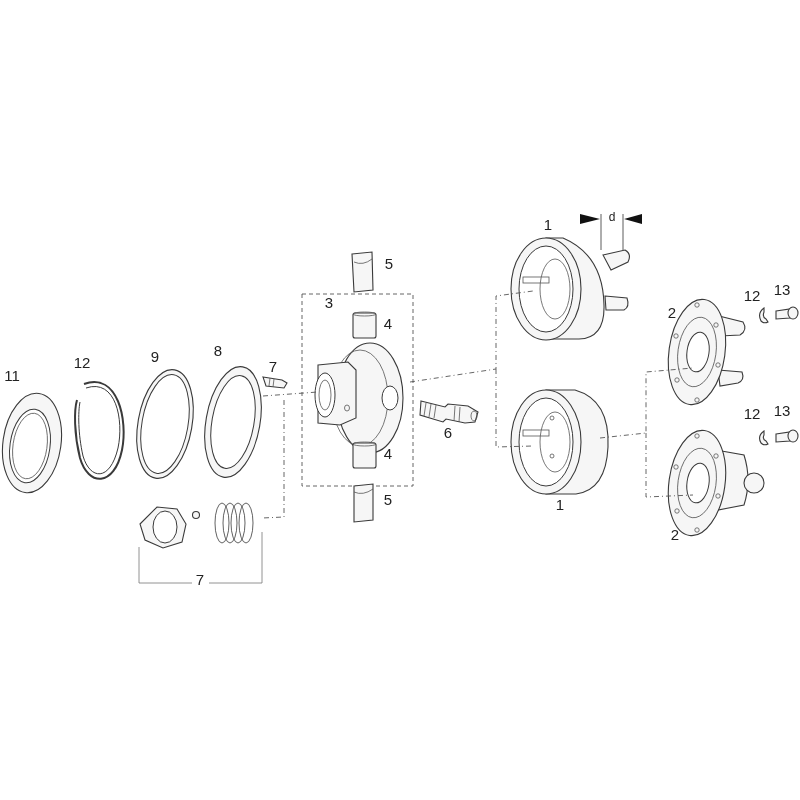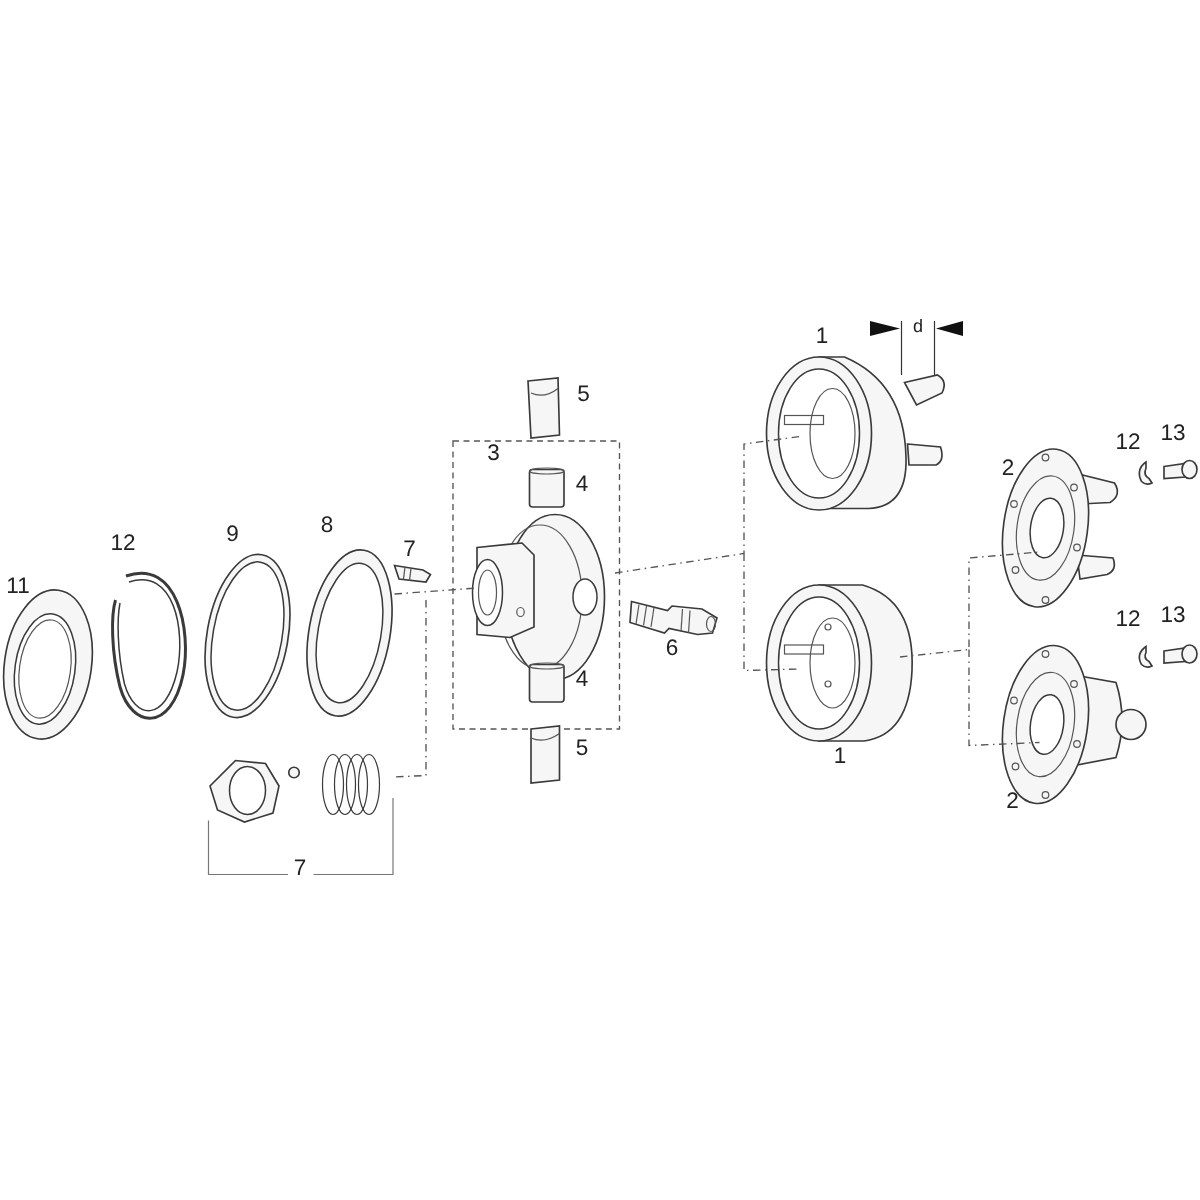--- a/index.html
+++ b/index.html
@@ -172,21 +172,21 @@
   <g>
     <polyline class="dash" points="263,396 318,392"></polyline>
     <polyline class="dash" points="410,382 496,369 496,296 533,291"></polyline>
     <polyline class="dash" points="496,369 496,447 533,446"></polyline>
     <polyline class="dash" points="600,438 646,433 646,372 693,368"></polyline>
     <polyline class="dash" points="646,433 646,497 693,495"></polyline>
     <polyline class="dash" points="284,400 284,517 262,518"></polyline>
   </g>
 </svg>
 
-<span class="lbl" style="left:12px;top:375px;margin-top:16px;">11</span>
+<span class="lbl" style="left:12px;top:375px;">11</span>
 <span class="lbl" style="left:82px;top:362px;">12</span>
 <span class="lbl" style="left:155px;top:356px;">9</span>
 <span class="lbl" style="left:218px;top:350px;">8</span>
 <span class="lbl" style="left:273px;top:366px;">7</span>
 <span class="lbl" style="left:329px;top:302px;">3</span>
 <span class="lbl" style="left:389px;top:263px;">5</span>
 <span class="lbl" style="left:388px;top:323px;">4</span>
 <span class="lbl" style="left:388px;top:453px;">4</span>
 <span class="lbl" style="left:388px;top:499px;">5</span>
 <span class="lbl" style="left:448px;top:432px;">6</span>

